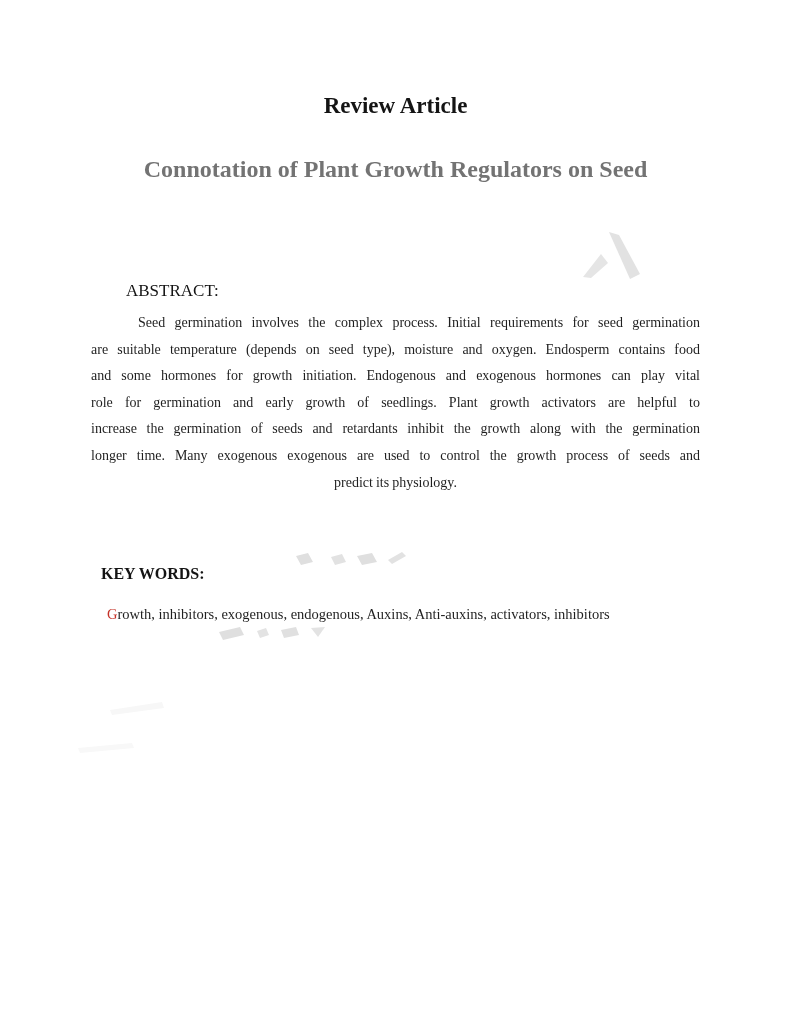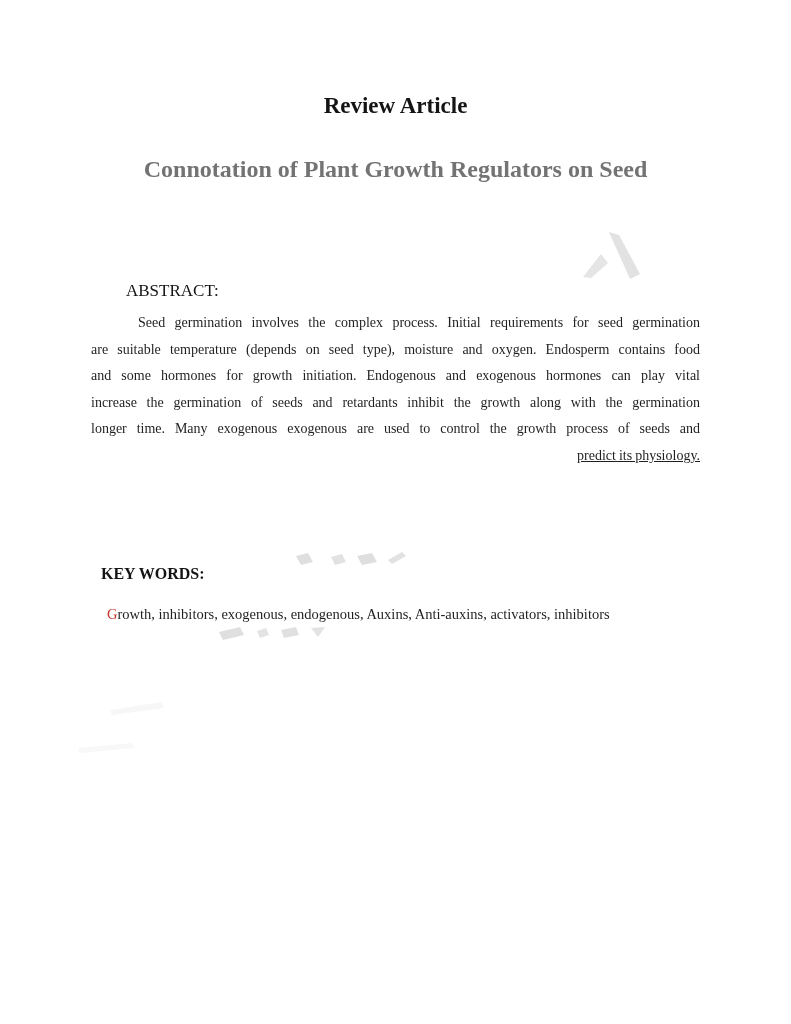--- a/index.html
+++ b/index.html
@@ -79,23 +79,22 @@
     overflow: visible;
     white-space: nowrap;
   }
   .para-line.justified {
     white-space: normal;
   }
   .para-line.first {
     text-indent: 47px;
   }
   .para-line.last {
-    text-align: right;
+    text-align: center;
     text-align-last: auto;
-    text-decoration: underline;
   }
   
   .keywords-line {
     position: absolute;
     left: 107px;
     top: 603px;
     font-size: 14.5px;
     line-height: 22px;
     color: #1f1f1f;
     white-space: nowrap;
@@ -142,20 +141,21 @@
   <div class="article-title">
     <div class="t-line">Connotation of Plant Growth Regulators on Seed</div>
   </div>
 
   <div class="abstract-heading">ABSTRACT:</div>
 
   <div class="abstract-paragraph">
     <div class="para-line justified first">Seed germination involves the complex process. Initial requirements for seed germination</div>
     <div class="para-line justified">are suitable temperature (depends on seed type), moisture and oxygen. Endosperm contains food</div>
     <div class="para-line justified">and some hormones for growth initiation. Endogenous and exogenous hormones can play vital</div>
+    <div class="para-line justified">role for germination and early growth of seedlings. Plant growth activators are helpful to</div>
     <div class="para-line justified">increase the germination of seeds and retardants inhibit the growth along with the germination</div>
     <div class="para-line justified">longer time. Many exogenous exogenous are used to control the growth process of seeds and</div>
     <div class="para-line last">predict its physiology.</div>
   </div>
 
   <div class="keywords-heading">KEY WORDS:</div>
 
   <div class="keywords-line">
     <span class="kw-initial">G</span><span>rowth, inhibitors, exogenous, endogenous, Auxins, Anti-auxins, activators, inhibitors</span>
   </div>

